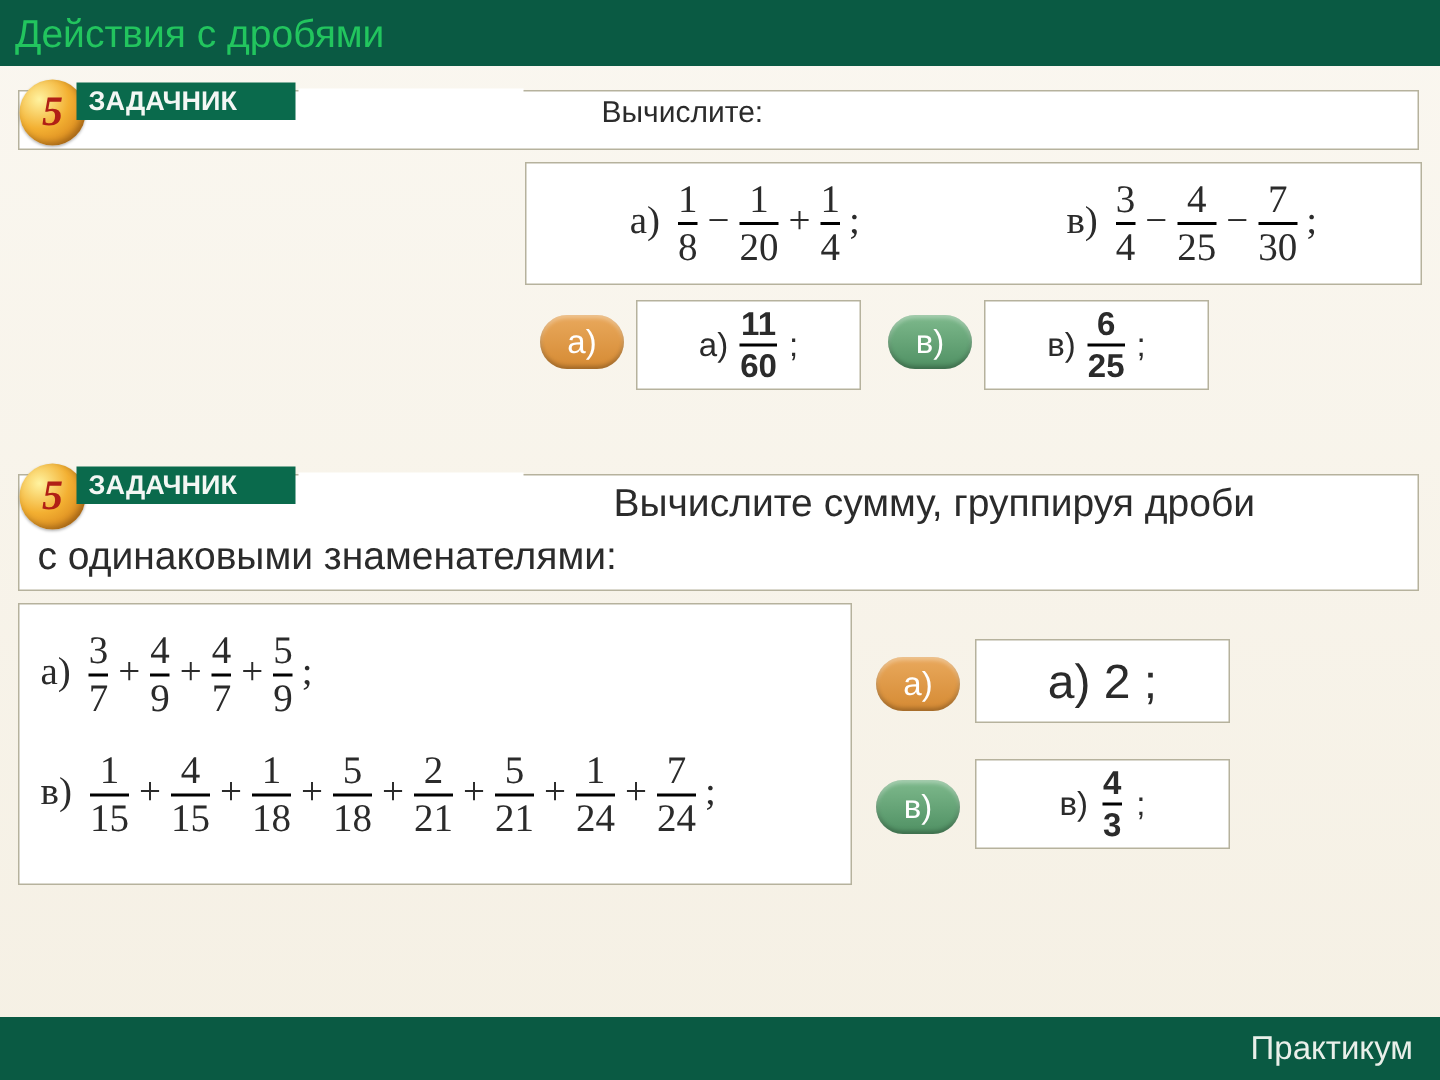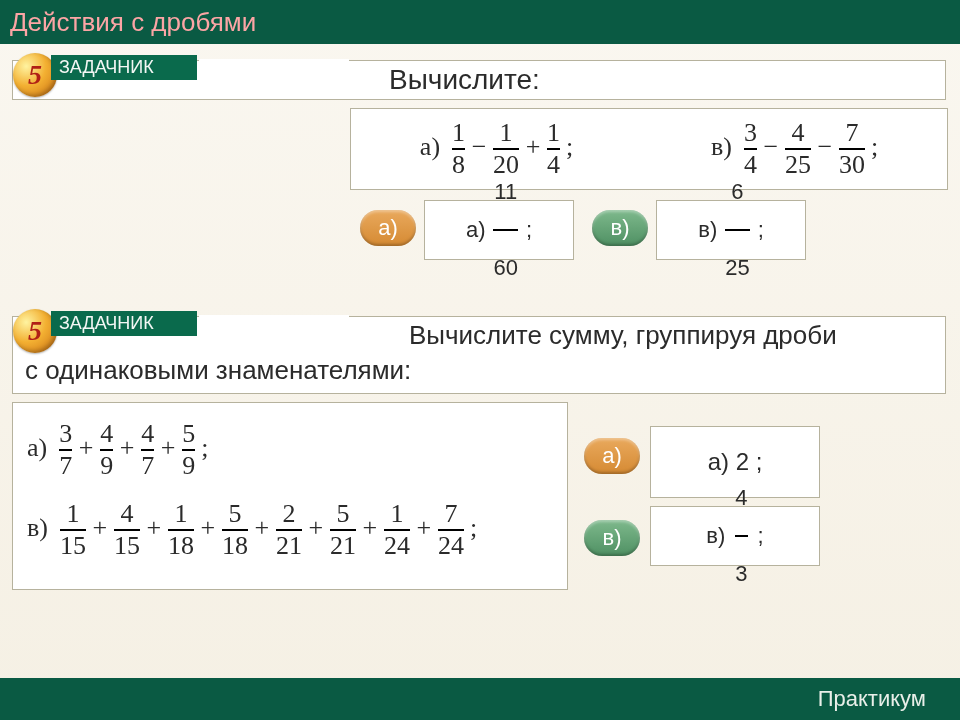--- a/index.html
+++ b/index.html
@@ -17,39 +17,39 @@
     width: 960px;
     height: 720px;
     background: linear-gradient(#faf7f0 0%, #f5f0e4 100%);
   }
   .title-bar {
     position: absolute;
     left: 0; top: 0;
     width: 100%;
     height: 44px;
     background: #0a5a43;
-    color: #fca5a5;
+    color: #22c55e;
     font-size: 26px;
     display: flex;
     align-items: center;
     padding-left: 10px;
     box-sizing: border-box;
   }
   .footer-bar {
     position: absolute;
     left: 0; bottom: 0;
     width: 100%;
     height: 42px;
     background: #0a5a43;
     color: #e9efe9;
     font-size: 22px;
     display: flex;
     align-items: center;
     justify-content: flex-end;
-    padding-right: 34px;
+    padding-right: 18px;
     box-sizing: border-box;
   }
 
   .white-box {
     position: absolute;
     background: #ffffff;
     border: 1px solid #b6b29d;
     box-sizing: border-box;
   }
 
@@ -77,21 +77,21 @@
     font-size: 28px;
     color: #b02016;
   }
   .badge-tag {
     position: absolute;
     left: 38px; top: -6px;
     width: 146px;
     background: #0a6a4c;
     color: #f3f7f4;
     font-size: 18px;
-    font-weight: normal;
+    font-weight: bold;
     line-height: 20px;
     padding: 2px 4px 3px 8px;
     box-sizing: border-box;
   }
   .badge-blank {
     position: absolute;
     left: 186px; top: -2px;
     width: 150px; height: 34px;
     background: #ffffff;
   }
@@ -121,21 +121,21 @@
 
   .frac {
     display: inline-flex;
     flex-direction: column;
     align-items: center;
     vertical-align: middle;
     line-height: 1;
   }
   .frac .line { border-top: 2px solid #000; width: 100%; margin: 2px 0; }
   .frac.serif { font-family: Georgia, "Times New Roman", serif; }
-  .frac.bold  { font-weight: normal; gap: 24px; }
+  .frac.bold  { font-weight: bold; }
 
   .expr {
     font-family: Georgia, "Times New Roman", serif;
     font-size: 26px;
     white-space: nowrap;
   }
   .expr .frac { margin: 0 4px; }
   .op { display: inline-block; width: 20px; text-align: center; font-family: inherit; }
   .prefix { font-family: Georgia, "Times New Roman", serif; margin-right: 8px; }
 </style>
@@ -145,21 +145,21 @@
 <div class="stage">
 
   <div class="title-bar">
     <span>Действия с дробями</span>
   </div>
 
   <div class="white-box task-box" style="left:12px; top:60px; width:934px; height:40px;">
     <div class="badge-num" data-digit="5"></div>
     <div class="badge-tag">ЗАДАЧНИК</div>
     <div class="badge-blank"></div>
-    <div style="position:absolute; left:376px; top:3px; font-size:28px;">Вычислите:</div>
+    <div style="position:absolute; left:388px; top:3px; font-size:20px;">Вычислите:</div>
   </div>
 
   <div class="white-box" style="left:350px; top:108px; width:598px; height:82px; display:flex; align-items:center; justify-content:space-around;">
     <span class="expr"><span class="prefix">а)</span><span class="frac serif">
           <span>1</span>
           <span class="line"></span>
           <span>8</span>
         </span><span class="op">−</span><span class="frac serif">
           <span>1</span>
           <span class="line"></span>
@@ -267,21 +267,21 @@
         </span><span class="op">+</span><span class="frac serif">
           <span>7</span>
           <span class="line"></span>
           <span>24</span>
         </span><span style="margin-left: 2px;">;</span></div>
   </div>
 
   <div class="pill orange" style="left:584px; top:438px;">
     <span>а)</span>
   </div>
-  <div class="answer-box" style="left:650px; top:426px; width:170px; height:72px; font-size:24px;">
+  <div class="answer-box" style="left:650px; top:426px; width:170px; height:56px; font-size:32px;">
     <span>а)  2 ;</span>
   </div>
 
   <div class="pill green" style="left:584px; top:520px;">
     <span>в)</span>
   </div>
   <div class="answer-box" style="left:650px; top:506px; width:170px; height:60px;">
     <span style="margin-right:10px;">в)</span>
     <span class="frac bold">
       <span>4</span>

